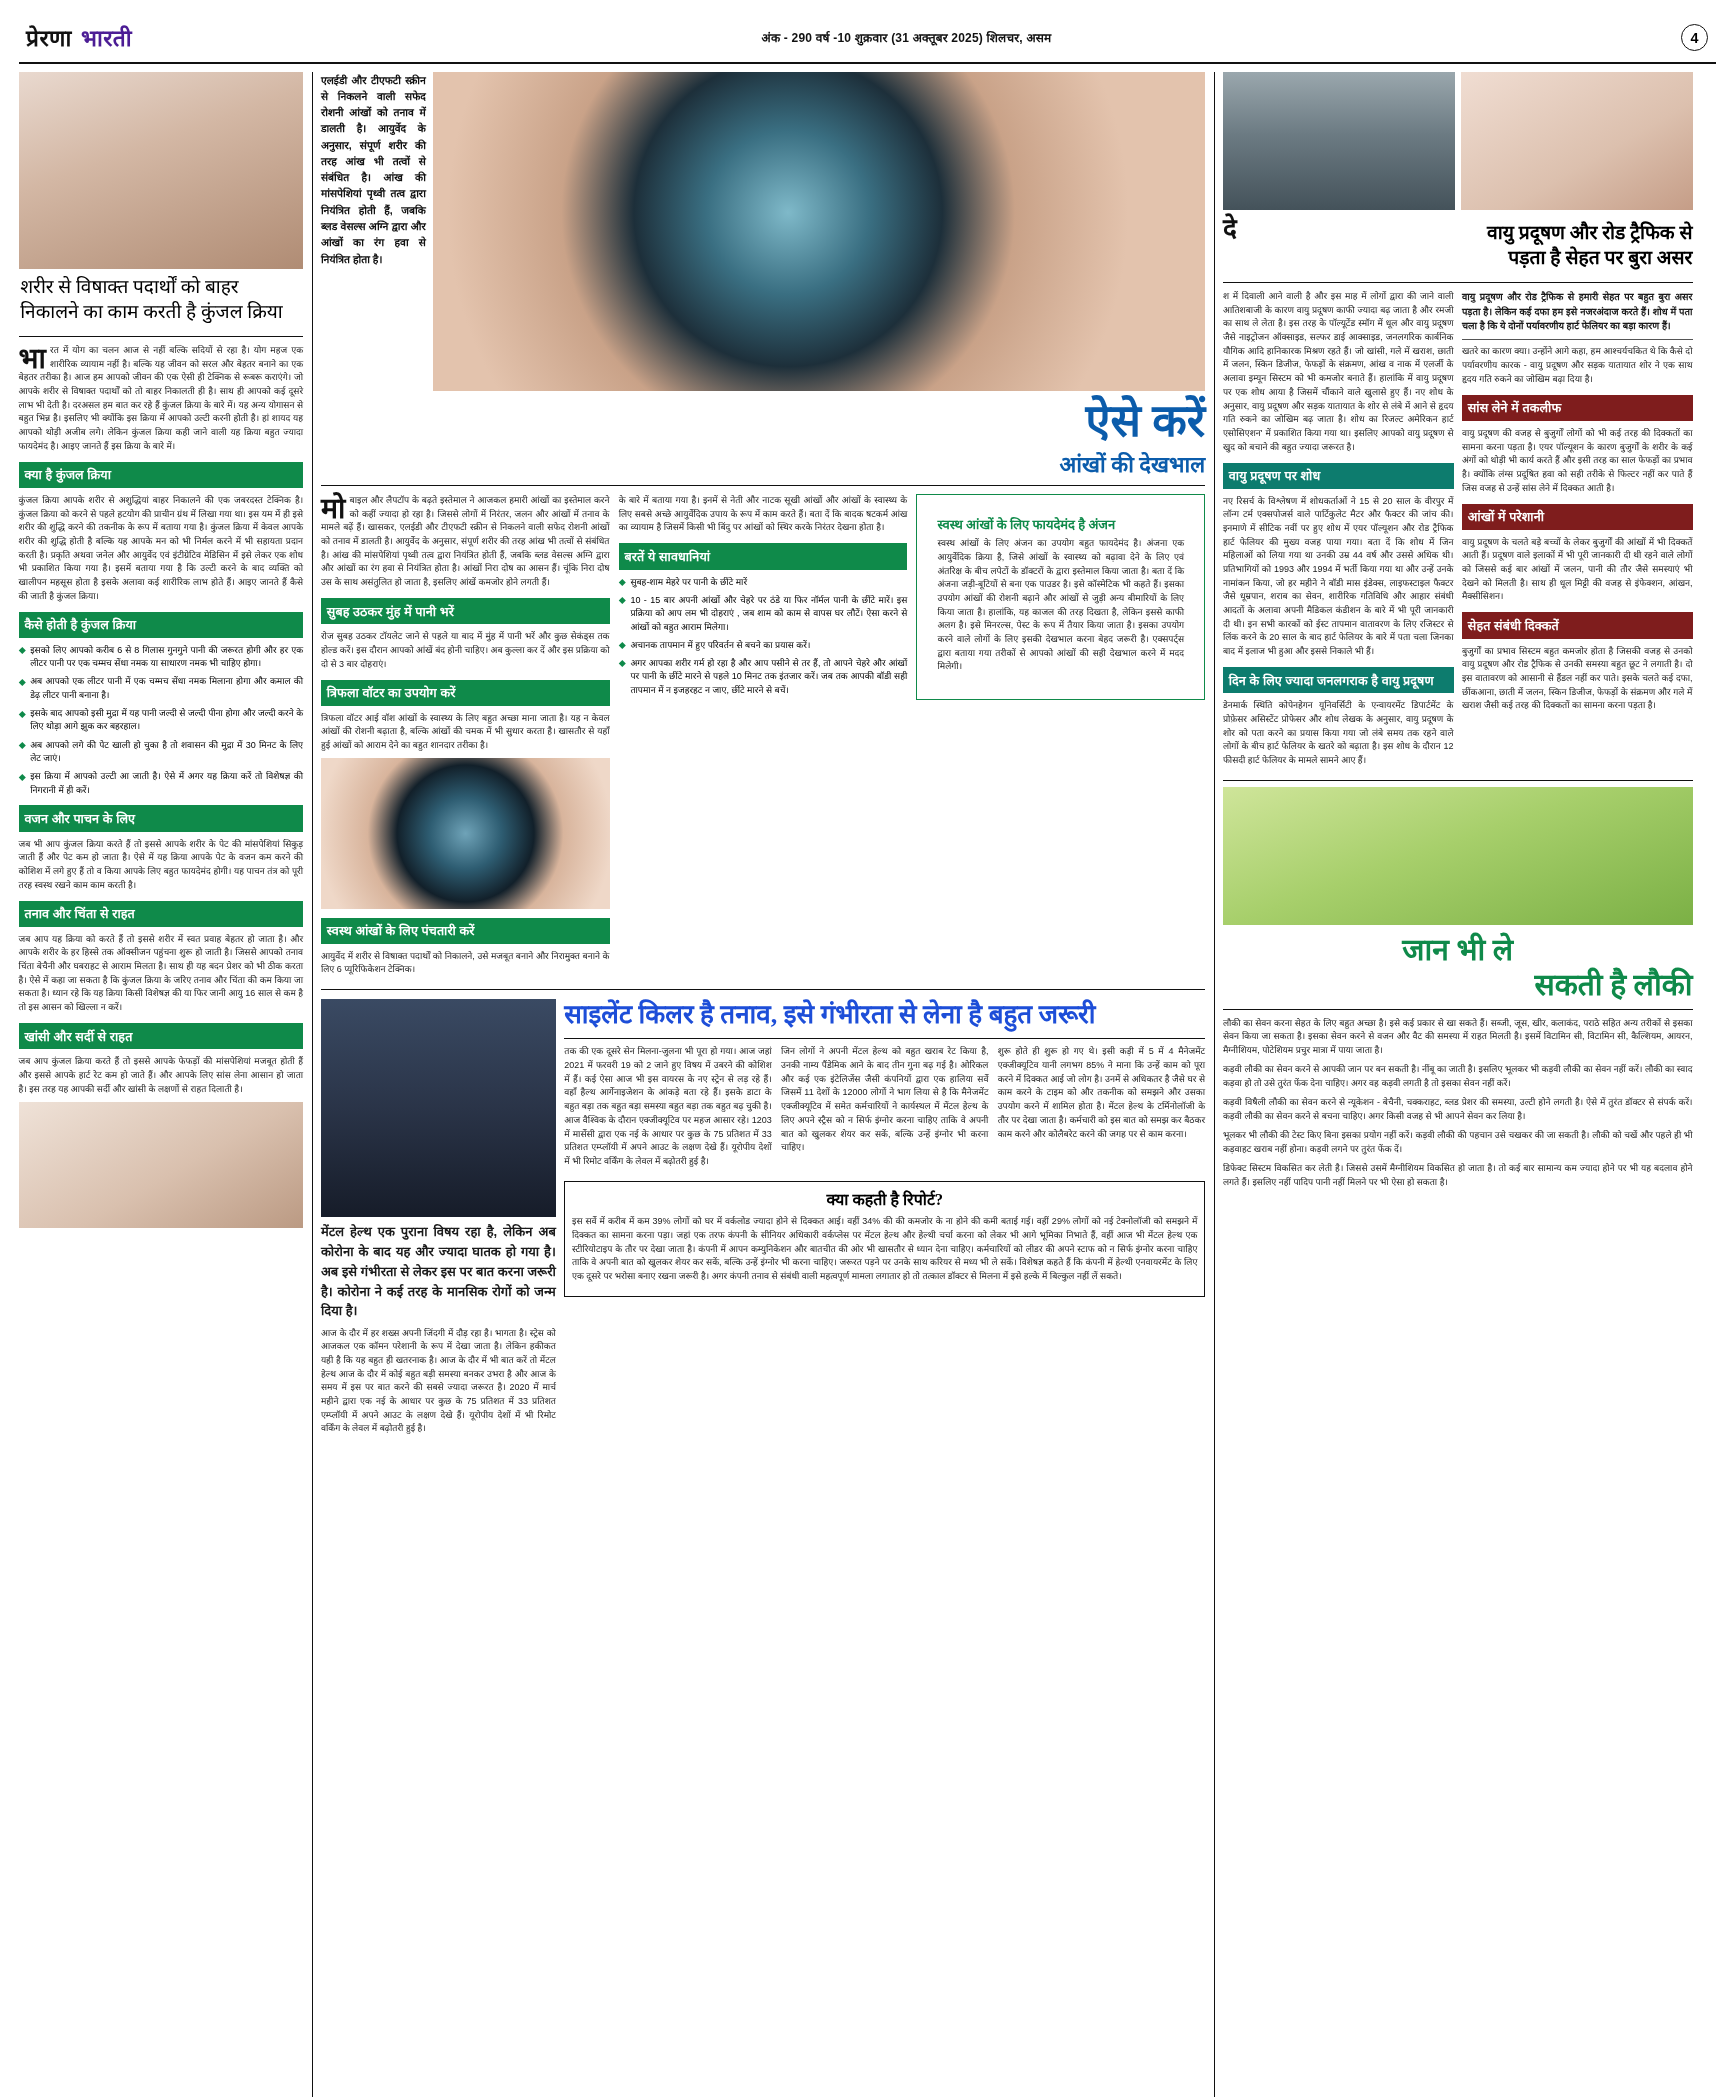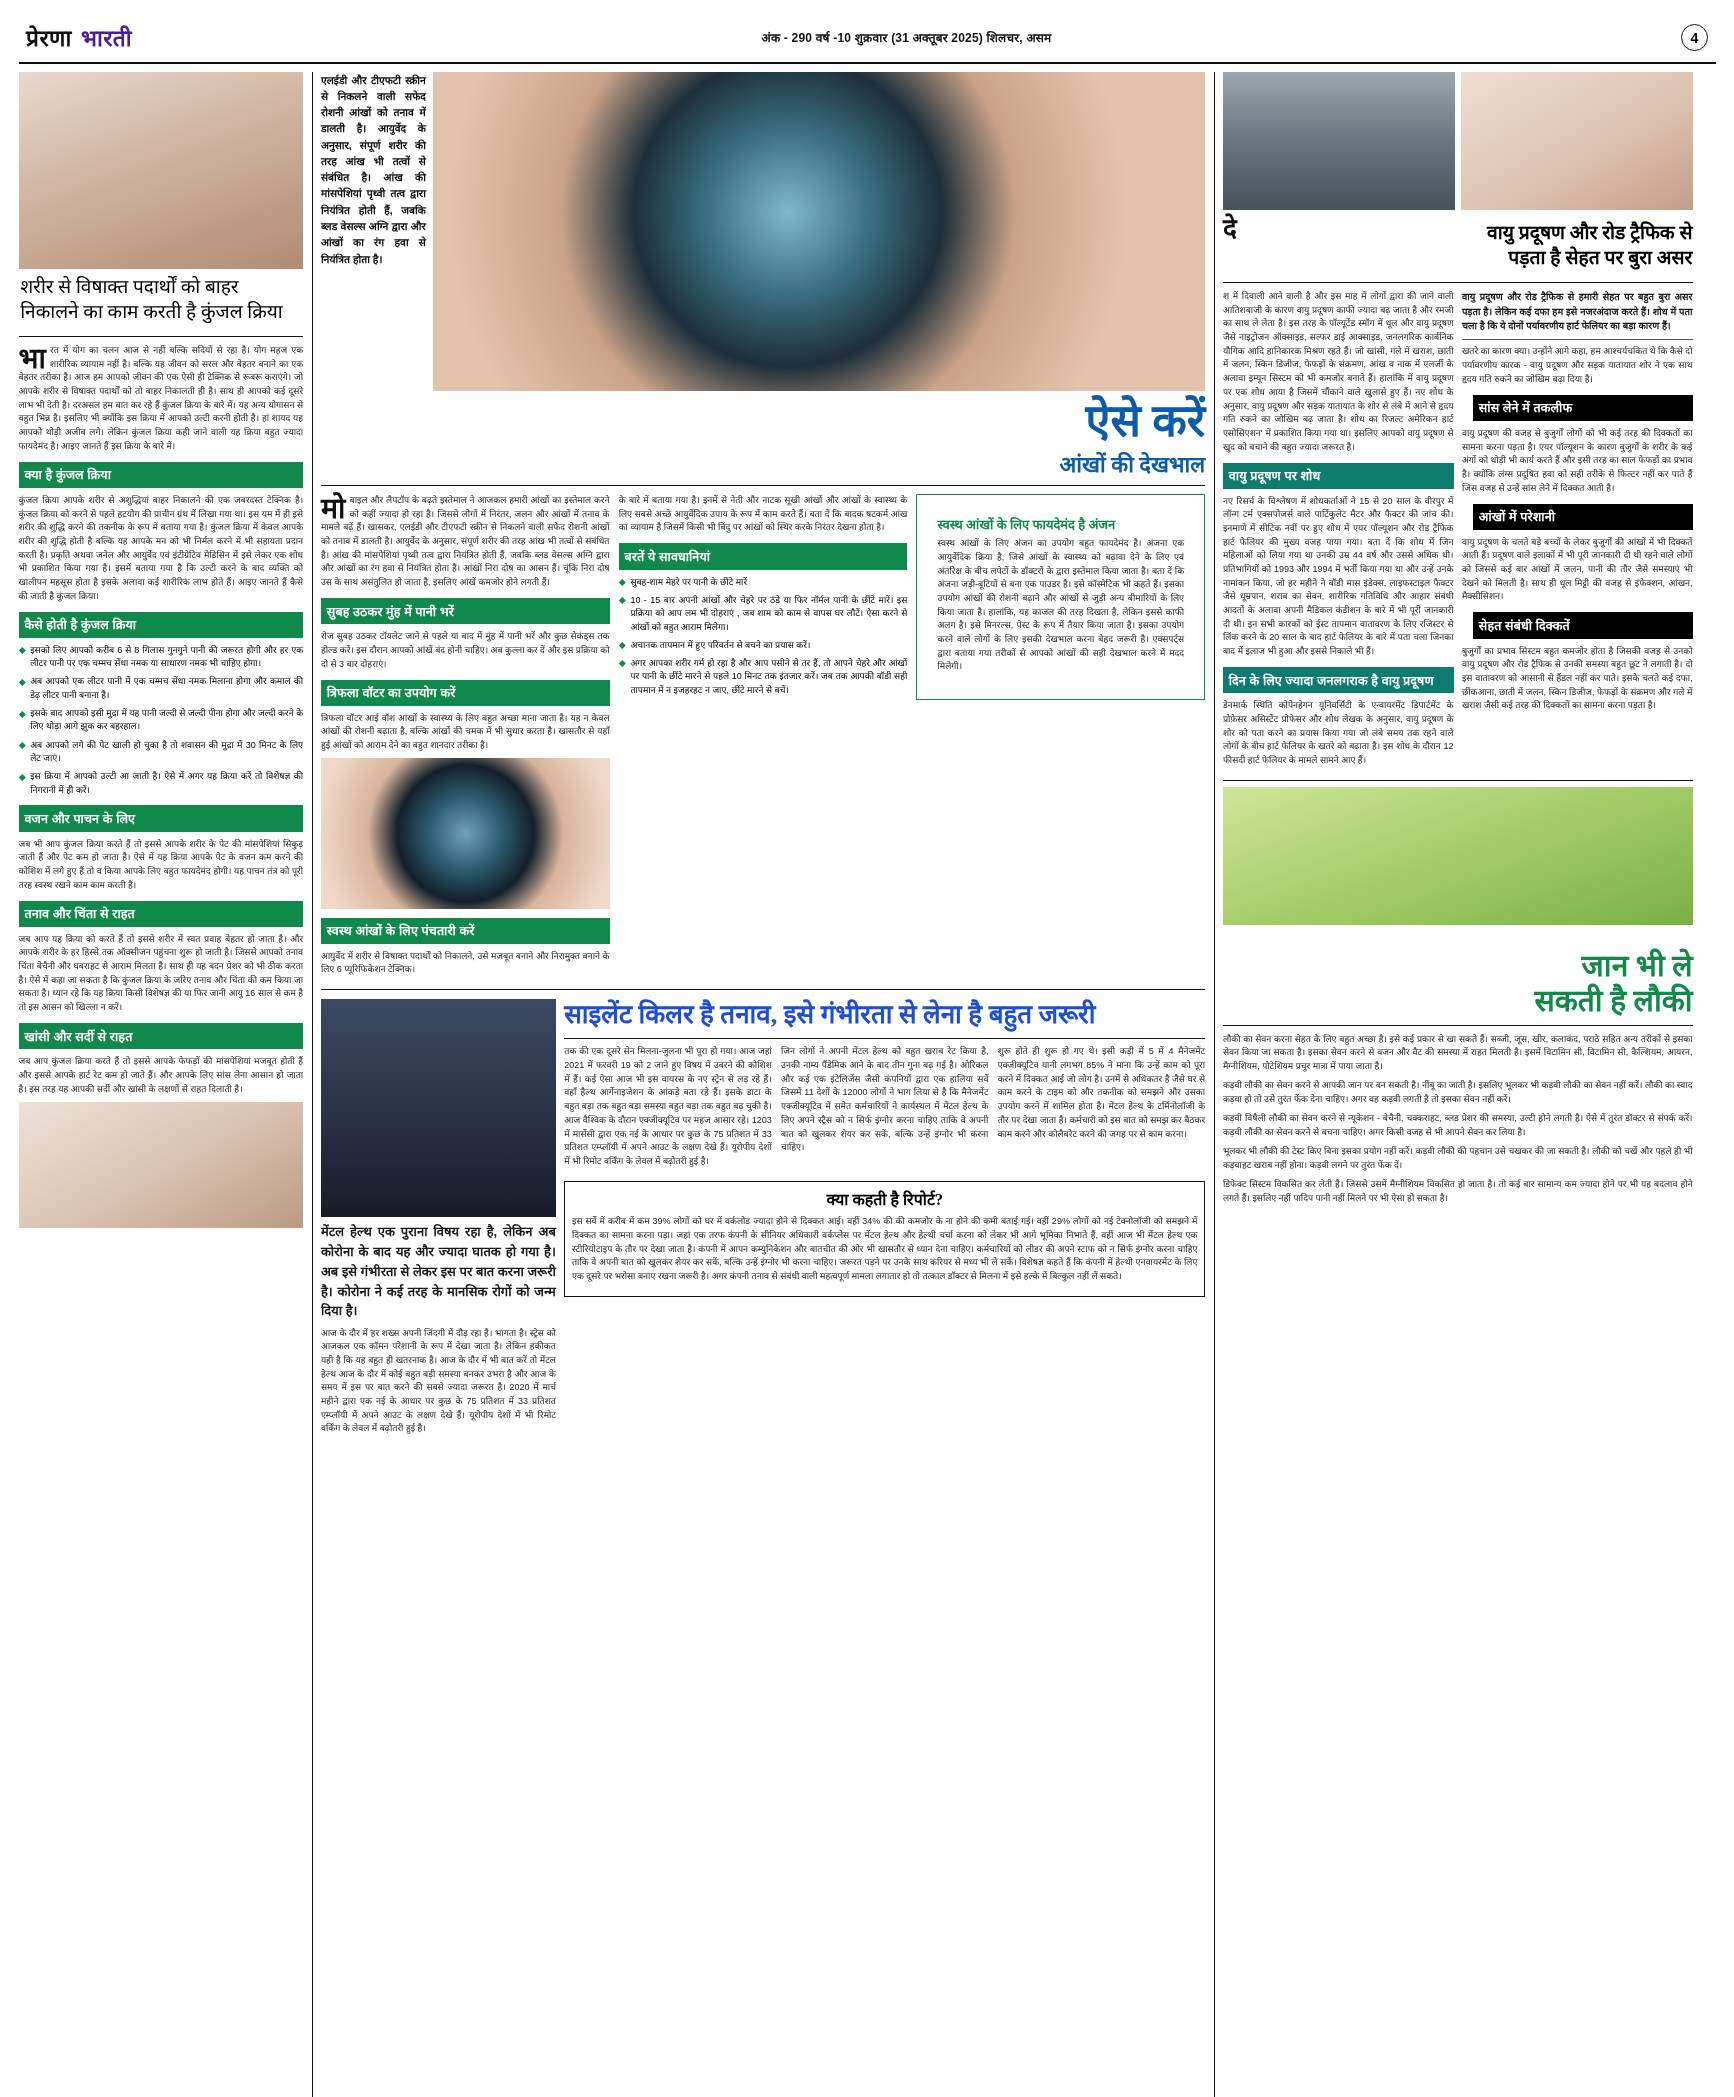--- a/index.html
+++ b/index.html
@@ -85,21 +85,21 @@
   .sec-head {
     background: #0f8a4a;
     color: #fff;
     font-weight: bold;
     font-size: 12.6px;
     padding: 4.6px 5.9px;
     margin: 8.4px 0 5.9px;
     letter-spacing: 0.1px;
   }
   .sec-head.teal { background: #0d7c6e; }
-  .sec-head.dark { background: #000000; margin-left: 11px; }
+  .sec-head.dark { background: #7f1d1d; }
 
   
   .img {
     width: 100%;
     display: block;
     position: relative;
     overflow: hidden;
     background: #d8d8d8;
   }
 
@@ -386,21 +386,21 @@
 
           <div class="sec-head dark">सेहत संबंधी दिक्कतें</div>
           <p class="body">बुजुर्गों का प्रभाव सिस्टम बहुत कमजोर होता है जिसकी वजह से उनको वायु प्रदूषण और रोड ट्रैफिक से उनकी समस्या बहुत छूट ने लगाती है। दो इस वातावरण को आसानी से हैंडल नहीं कर पाते। इसके चलते कई दफा, छींकआना, छाती में जलन, स्किन डिजीज, फेफड़ों के संक्रमण और गले में खराश जैसी कई तरह की दिक्कतों का सामना करना पड़ता है।</p>
         </div>
       </div>
 
       <div class="rule"></div>
 
       <div>
         <div class="img ph-lauki" style="height:138px;"></div>
-        <div class="lauki-title" style="margin-top:24px;">जान भी ले</div>
+        <div class="lauki-title" style="margin-top:8px;text-align:center;">जान भी ले</div>
         <div class="lauki-title w">सकती है लौकी</div>
         <div class="rule"></div>
         <p class="body">लौकी का सेवन करना सेहत के लिए बहुत अच्छा है। इसे कई प्रकार से खा सकते हैं। सब्जी, जूस, खीर, कलाकंद, पराठे सहित अन्य तरीकों से इसका सेवन किया जा सकता है। इसका सेवन करने से वजन और वैट की समस्या में राहत मिलती है। इसमें विटामिन सी, विटामिन सी, कैल्शियम, आयरन, मैग्नीशियम, पोटेशियम प्रचुर मात्रा में पाया जाता है।</p>
         <p class="body">कड़वी लौकी का सेवन करने से आपकी जान पर बन सकती है। नींबू का जाती है। इसलिए भूलकर भी कड़वी लौकी का सेवन नहीं करें। लौकी का स्वाद कड़वा हो तो उसे तुरंत फेंक देना चाहिए। अगर वह कड़वी लगती है तो इसका सेवन नहीं करें।</p>
         <p class="body">कड़वी विषैली लौकी का सेवन करने से न्यूकेशन - बेचैनी, चक्कराहट, ब्लड प्रेशर की समस्या, उल्टी होने लगती है। ऐसे में तुरंत डॉक्टर से संपर्क करें। कड़वी लौकी का सेवन करने से बचना चाहिए। अगर किसी वजह से भी आपने सेवन कर लिया है।</p>
         <p class="body">भूलकर भी लौकी की टेस्ट किए बिना इसका प्रयोग नहीं करें। कड़वी लौकी की पहचान उसे चखकर की जा सकती है। लौकी को चखें और पहले ही भी कड़वाहट खराब नहीं होना। कड़वी लगने पर तुरंत फेंक दें।</p>
         <p class="body">डिफेक्ट सिस्टम विकसित कर लेती है। जिससे उसमें मैग्नीशियम विकसित हो जाता है। तो कई बार सामान्य कम ज्यादा होने पर भी यह बदलाव होने लगते हैं। इसलिए नहीं पादिप पानी नहीं मिलने पर भी ऐसा हो सकता है।</p>
       </div>
     </div>
 

